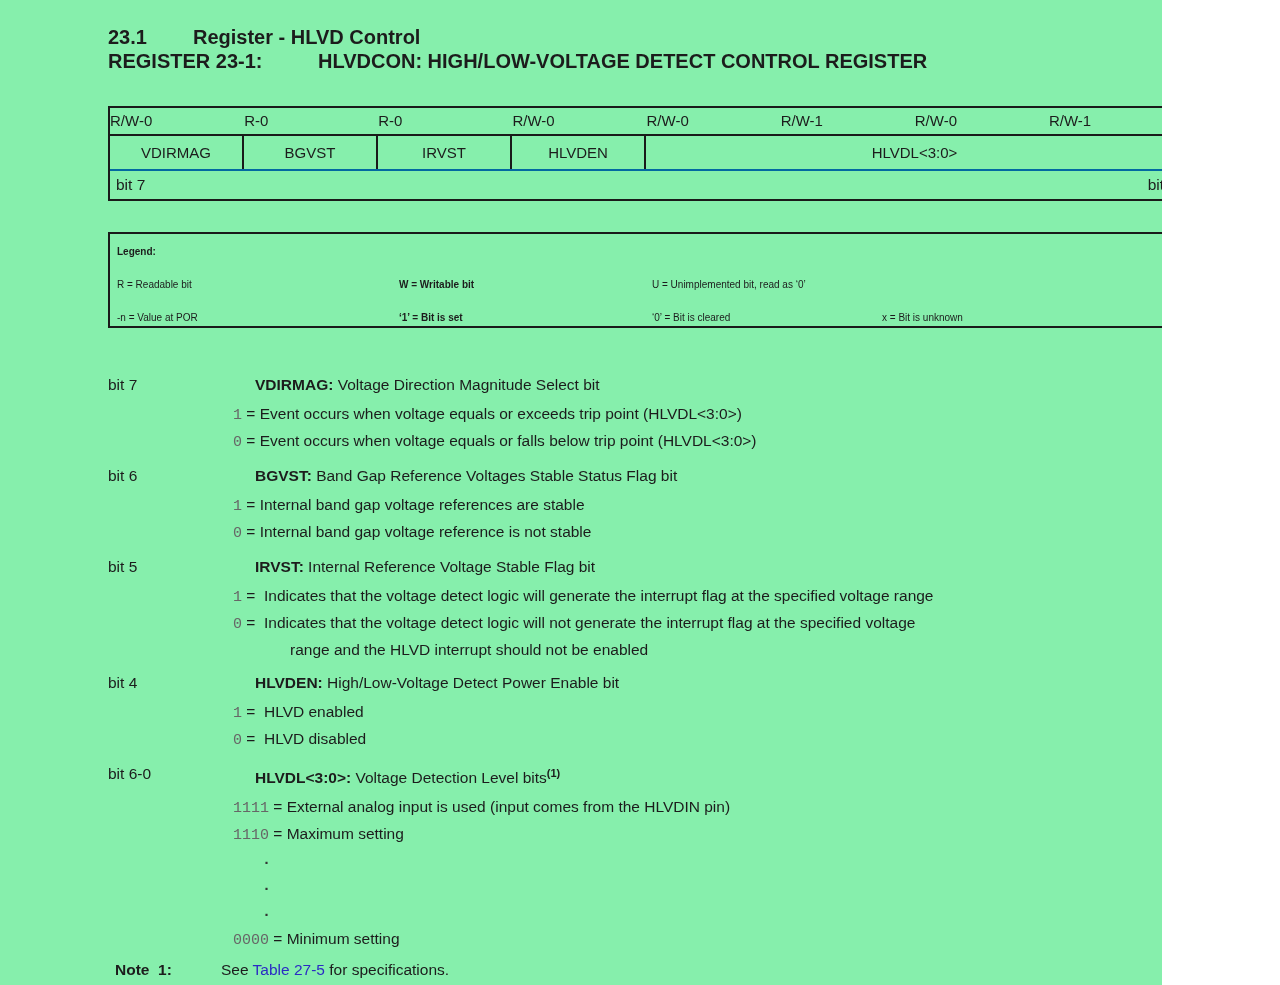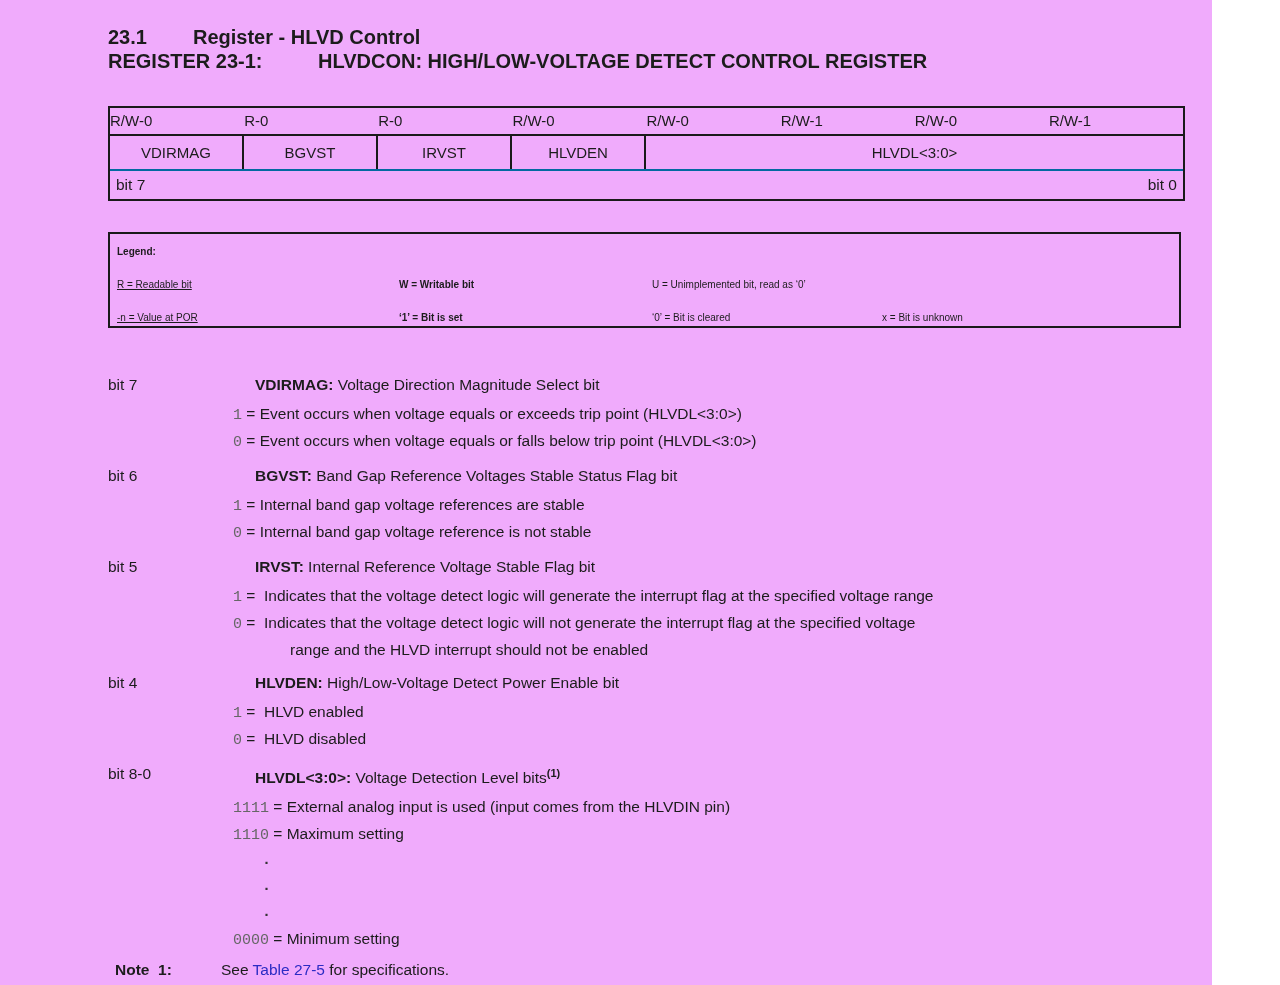--- a/index.html
+++ b/index.html
@@ -1,39 +1,39 @@
 <!DOCTYPE html>
 <html><head>
 <meta charset="utf-8">
 <style>
   html,body{margin:0;padding:0;background:#fff;}
   .page{
-    position:relative;width:1212px;height:985px;background:#f0abfc;
-    font-family:"Liberation Sans",sans-serif;color:#1c1c1c;overflow:hidden;
+    position:relative;width:1118px;height:985px;background:#86efac;
+    font-family:"Liberation Sans",sans-serif;color:#1c1c1c;overflow:hidden;padding-left:44px;
   }
   
   .section-title{position:absolute;left:108px;top:26px;font-size:20px;font-weight:bold;}
   .section-title .num{display:inline-block;width:85px;}
   .register-heading{position:absolute;left:108px;top:50px;font-size:20px;font-weight:bold;}
   .register-heading .lbl{display:inline-block;width:210px;}
   
   .reg-table{position:absolute;left:108px;top:106px;width:1073px;border:2px solid #1a1a1a;font-size:15px;}
   .rt-row{display:flex;}
   .rt-types{border-bottom:2px solid #1a1a1a;height:26px;line-height:26px;}
   .rt-types .cell{flex:1;}
   .rt-names{border-bottom:2px solid #0369a1;height:33px;line-height:33px;}
   .rt-names .cell{width:134px;box-sizing:border-box;border-right:2px solid #1a1a1a;text-align:center;}
   .rt-names .cell.wide{flex:1;border-right:none;}
   .rt-ends{height:28px;line-height:28px;justify-content:space-between;padding:0 6px;font-size:15.5px;}
   
   .legend-box{position:absolute;left:108px;top:232px;width:1073px;height:96px;box-sizing:border-box;
     border:2px solid #1a1a1a;font-size:10px;padding:6px 0 0 7px;}
   .legend-title{font-weight:bold;line-height:24px;}
   .legend-row{display:flex;margin-top:9px;line-height:24px;}
-  .lg-c0{width:282px;text-decoration:underline;}.lg-c1{width:253px;font-weight:bold;}.lg-c2{width:230px;}.lg-c3{flex:1;}
+  .lg-c0{width:282px;}.lg-c1{width:253px;font-weight:bold;}.lg-c2{width:230px;}.lg-c3{flex:1;}
   
   .bits{position:absolute;left:108px;top:368px;width:1075px;font-size:15.5px;}
   .bit-block{display:flex;margin-bottom:4px;}
   .bit-label{width:125px;flex-shrink:0;line-height:25px;padding-top:4px;}
   .bit-body{flex:1;}
   .bit-name{line-height:25px;margin:4px 0;padding-left:22px;white-space:pre-wrap;}
   .bit-name b{font-weight:bold;}
   .sup{font-weight:bold;font-size:11px;vertical-align:6px;}
   .val-line{line-height:25px;}
   .val-prefix{font-family:"Liberation Mono","DejaVu Sans Mono",monospace;font-size:15px;color:#666;}
@@ -132,21 +132,21 @@
     <div class="bit-block">
       <div class="bit-label">bit 4</div>
       <div class="bit-body">
         <div class="bit-name"><b>HLVDEN:</b><span> High/Low-Voltage Detect Power Enable bit</span></div>
         <div class="val-line"><span class="val-prefix">1</span><span class="val-text"> =  HLVD enabled</span></div>
         <div class="val-line"><span class="val-prefix">0</span><span class="val-text"> =  HLVD disabled</span></div>
       </div>
     </div>
 
     <div class="bit-block">
-      <div class="bit-label">bit 8-0</div>
+      <div class="bit-label">bit 6-0</div>
       <div class="bit-body">
         <div class="bit-name"><b>HLVDL&lt;3:0&gt;:</b><span> Voltage Detection Level bits</span><sup class="sup">(1)</sup></div>
         <div class="val-line"><span class="val-prefix">1111</span><span class="val-text"> = External analog input is used (input comes from the HLVDIN pin)</span></div>
         <div class="val-line"><span class="val-prefix">1110</span><span class="val-text"> = Maximum setting</span></div>
         <div class="dot-line">.</div>
         <div class="dot-line">.</div>
         <div class="dot-line">.</div>
         <div class="val-line"><span class="val-prefix">0000</span><span class="val-text"> = Minimum setting</span></div>
       </div>
     </div>

